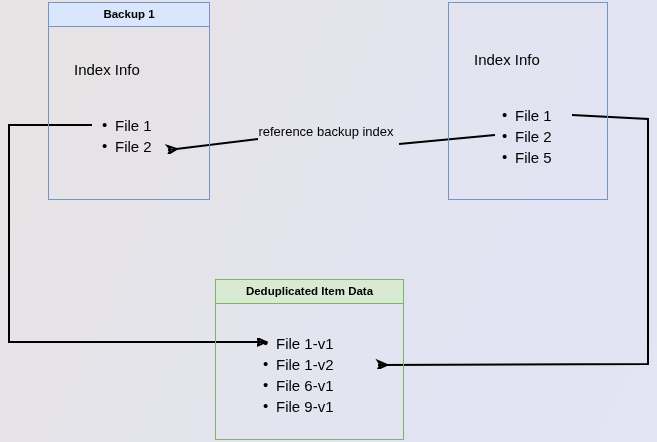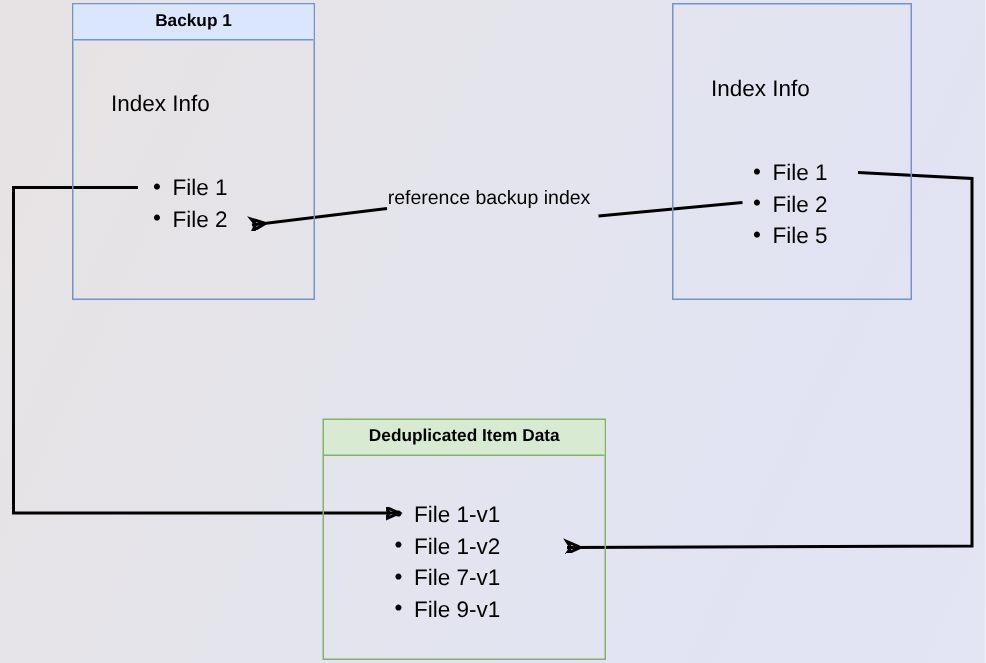--- a/index.html
+++ b/index.html
@@ -144,21 +144,21 @@
     </ul>
   </div>
 
   <div class="node green" style="left:215px; top:279px; width:189px; height:161px;">
     <div class="node-header">
       <span class="node-title">Deduplicated Item Data</span>
     </div>
     <ul class="file-list" style="left:42px; top:53px;">
       <li>File 1-v1</li>
       <li>File 1-v2</li>
-      <li>File 7-v1</li>
+      <li>File 6-v1</li>
       <li>File 9-v1</li>
     </ul>
   </div>
 
   <div class="edge-label" style="left:246px; top:124px; width:160px;">
     <div>reference backup index</div>
   </div>
 
 </div>
 

